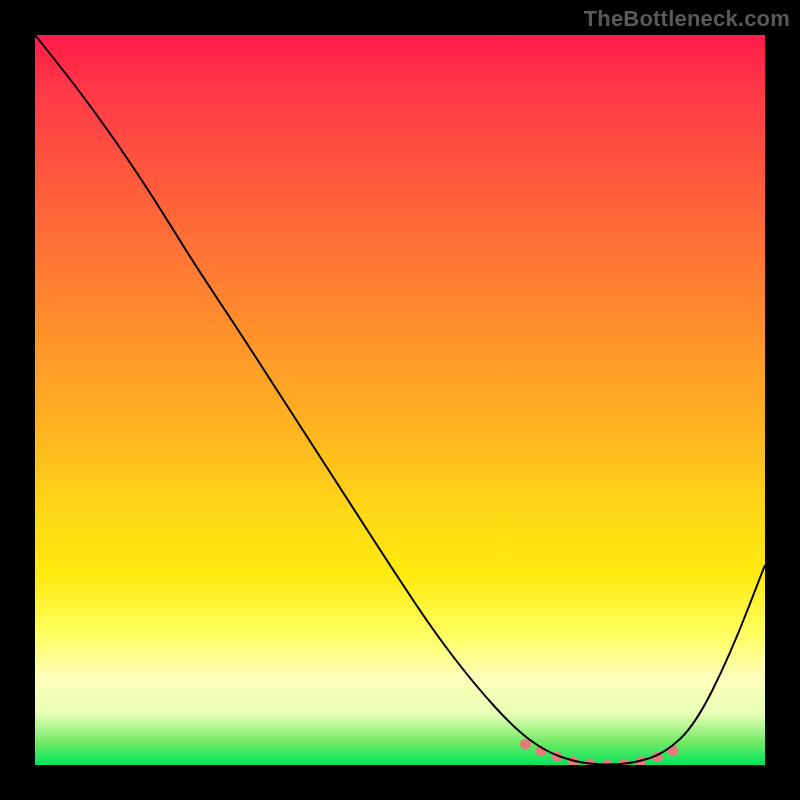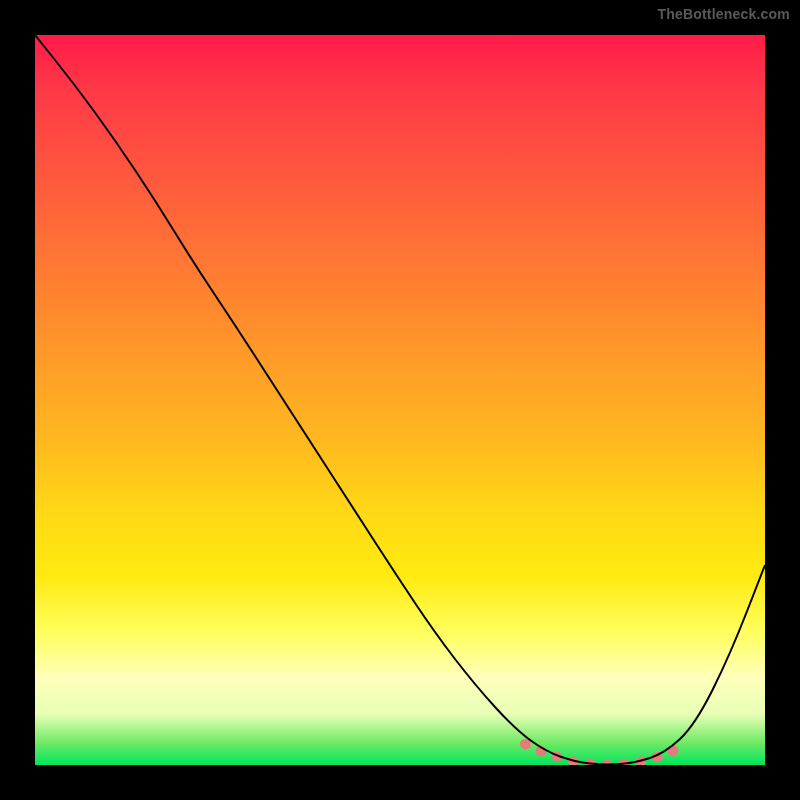--- a/index.html
+++ b/index.html
@@ -8,21 +8,21 @@
     position: relative;
     width: 800px;
     height: 800px;
     background: #000;
   }
   .watermark {
     position: absolute;
     top: 6px;
     right: 10px;
     font-family: Arial, Helvetica, sans-serif;
-    font-size: 14px;
+    font-size: 22px;
     font-weight: 600;
     color: #5b5958;
     letter-spacing: 0.2px;
     z-index: 10;
   }
   .plot-area {
     position: absolute;
     left: 35px;
     top: 35px;
     width: 730px;

